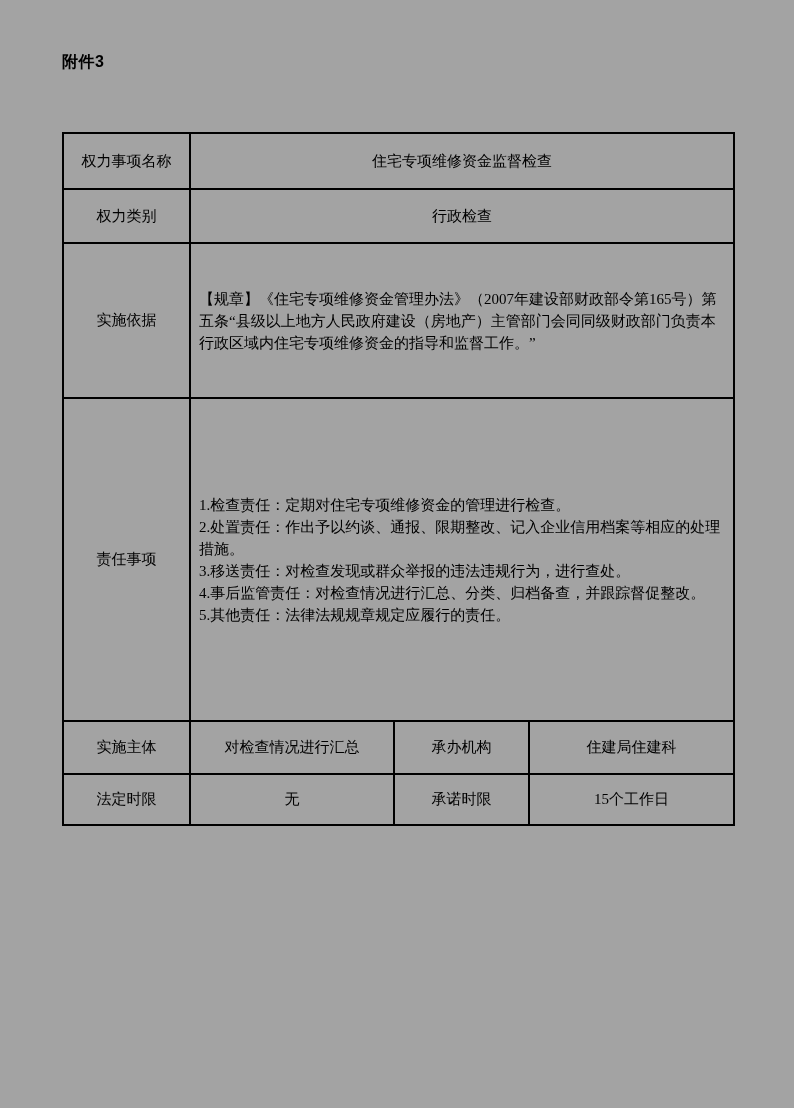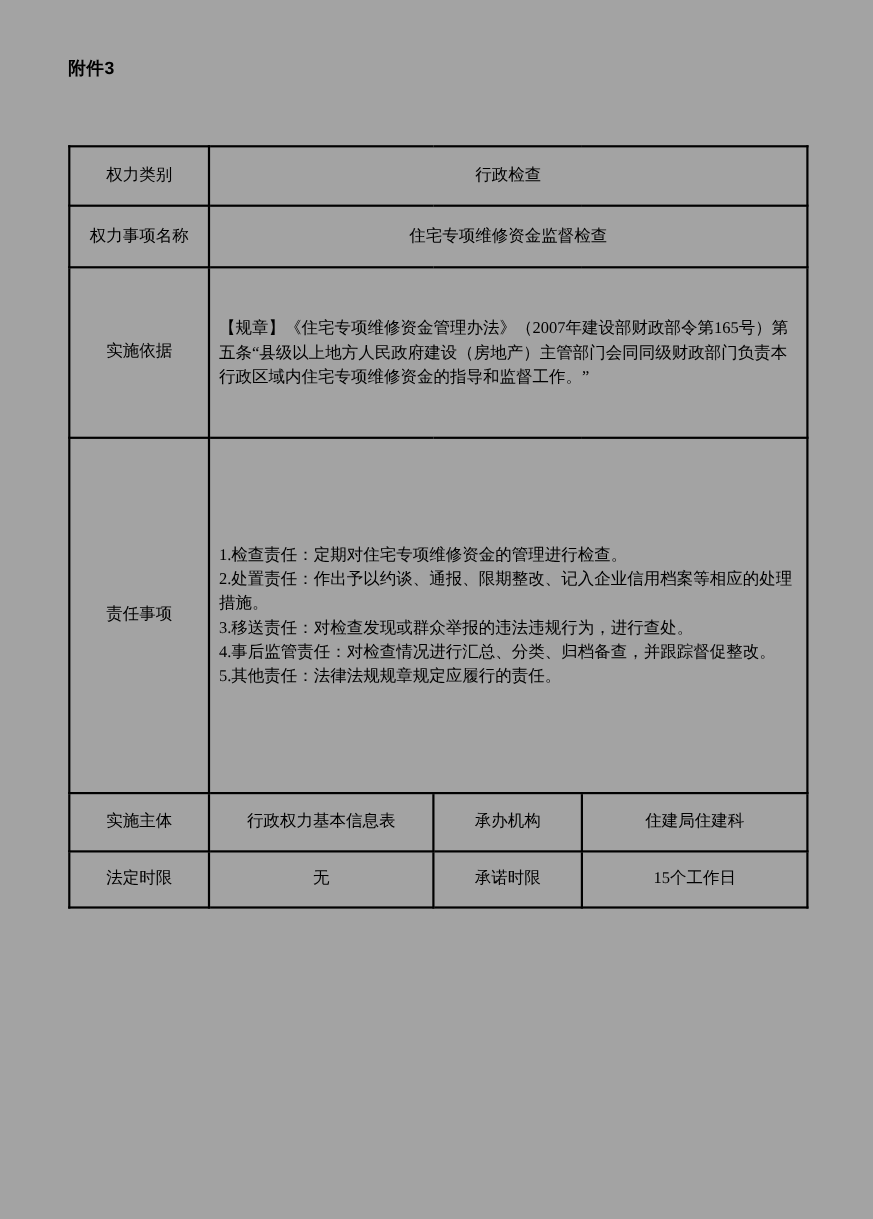--- a/index.html
+++ b/index.html
@@ -69,45 +69,45 @@
 
 
   <table class="info">
     <colgroup>
       <col style="width:127px">
       <col style="width:204px">
       <col style="width:135px">
       <col style="width:205px">
     </colgroup>
     <tbody>
+      <tr style="height:56px">
+        <td>权力事项名称</td>
+        <td colspan="3">住宅专项维修资金监督检查</td>
+      </tr>
       <tr style="height:54px">
         <td>权力类别</td>
         <td colspan="3">行政检查</td>
-      </tr>
-      <tr style="height:56px">
-        <td>权力事项名称</td>
-        <td colspan="3">住宅专项维修资金监督检查</td>
       </tr>
       <tr style="height:155px">
         <td>实施依据</td>
         <td colspan="3" class="longtext">【规章】《住宅专项维修资金管理办法》（2007年建设部财政部令第165号）第五条“县级以上地方人民政府建设（房地产）主管部门会同同级财政部门负责本行政区域内住宅专项维修资金的指导和监督工作。”</td>
       </tr>
       <tr style="height:323px">
         <td>责任事项</td>
         <td colspan="3" class="longtext">
           <p class="duty-line">1.检查责任：定期对住宅专项维修资金的管理进行检查。</p>
           <p class="duty-line">2.处置责任：作出予以约谈、通报、限期整改、记入企业信用档案等相应的处理措施。</p>
           <p class="duty-line">3.移送责任：对检查发现或群众举报的违法违规行为，进行查处。</p>
           <p class="duty-line">4.事后监管责任：对检查情况进行汇总、分类、归档备查，并跟踪督促整改。</p>
           <p class="duty-line">5.其他责任：法律法规规章规定应履行的责任。</p>
         </td>
       </tr>
       <tr style="height:53px">
         <td>实施主体</td>
-        <td>行政权力基本信息表</td>
+        <td>对检查情况进行汇总</td>
         <td>承办机构</td>
         <td>住建局住建科</td>
       </tr>
       <tr style="height:51px">
         <td>法定时限</td>
         <td>无</td>
         <td>承诺时限</td>
         <td>15个工作日</td>
       </tr>
     </tbody>

